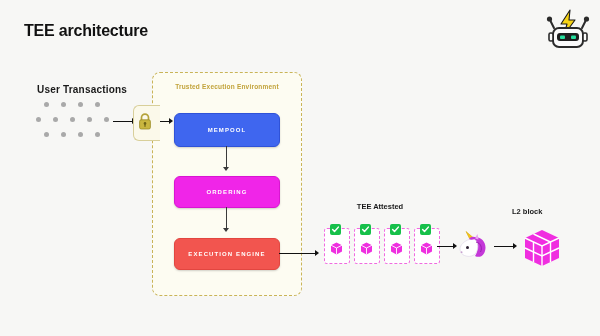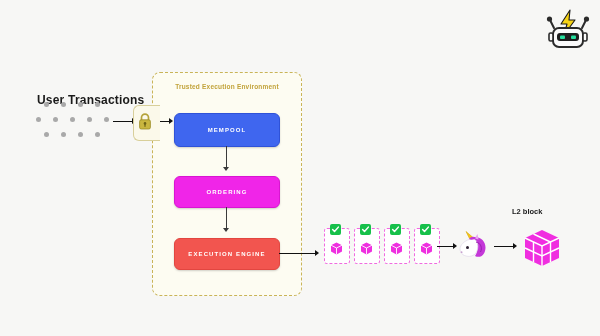--- a/index.html
+++ b/index.html
@@ -37,22 +37,22 @@
     right: 10px;
     top: 8px;
     width: 44px;
     height: 42px;
   }
 
   
   .ut-label {
     position: absolute;
     left: 37px;
-    top: 93px;
-    font-size: 12px;
+    top: 84px;
+    font-size: 10px;
     font-weight: bold;
     color: #1a1a1a;
     letter-spacing: 0.2px;
   }
   .dots {
     position: absolute;
     left: 36px;
     top: 102px;
     width: 92px;
   }
@@ -264,20 +264,21 @@
     top: 228px;
     width: 40px;
     height: 40px;
   }
 </style>
 </head>
 <body>
 
 <div class="slide">
 
+  <div class="title">TEE architecture</div>
 
   <div class="logo">
     <svg viewBox="0 0 44 42" width="44" height="42">
 
       <path d="M8 20 L4 12" stroke="#2b2b2b" stroke-width="2" fill="none" stroke-linecap="round"></path>
       <path d="M36 20 L40 12" stroke="#2b2b2b" stroke-width="2" fill="none" stroke-linecap="round"></path>
       <circle cx="3.5" cy="11" r="2.6" fill="#2b2b2b"></circle>
       <circle cx="40.5" cy="11" r="2.6" fill="#2b2b2b"></circle>
 
       <path d="M24 2 L15 16 L21 16 L18 27 L29 12 L23 12 Z" fill="#f7d417" stroke="#1a1a1a" stroke-width="1.1" stroke-linejoin="round"></path>
@@ -347,20 +348,21 @@
 
   <div class="vline" style="top:146px; height:22px;"></div>
   <div class="vhead" style="top:167px;"></div>
   <div class="vline" style="top:207px; height:22px;"></div>
   <div class="vhead" style="top:228px;"></div>
 
   <div class="arrow-line" style="left:279px; top:253px; width:37px;"></div>
   <div class="arrow-head" style="left:315px; top:250px;"></div>
 
   <div class="fb-label">
+    <div>TEE Attested</div>
   </div>
   <div class="fb-row">
     <div class="fb">
       <div class="fb-check">
         <svg viewBox="0 0 11 11" width="9" height="9">
             <path d="M2 5.6 L4.3 8 L9 2.6" stroke="#ffffff" stroke-width="1.8" fill="none" stroke-linecap="round" stroke-linejoin="round"></path>
           </svg>
       </div>
       <div class="fb-cube">
         <svg viewBox="0 0 15 15" width="15" height="15">

